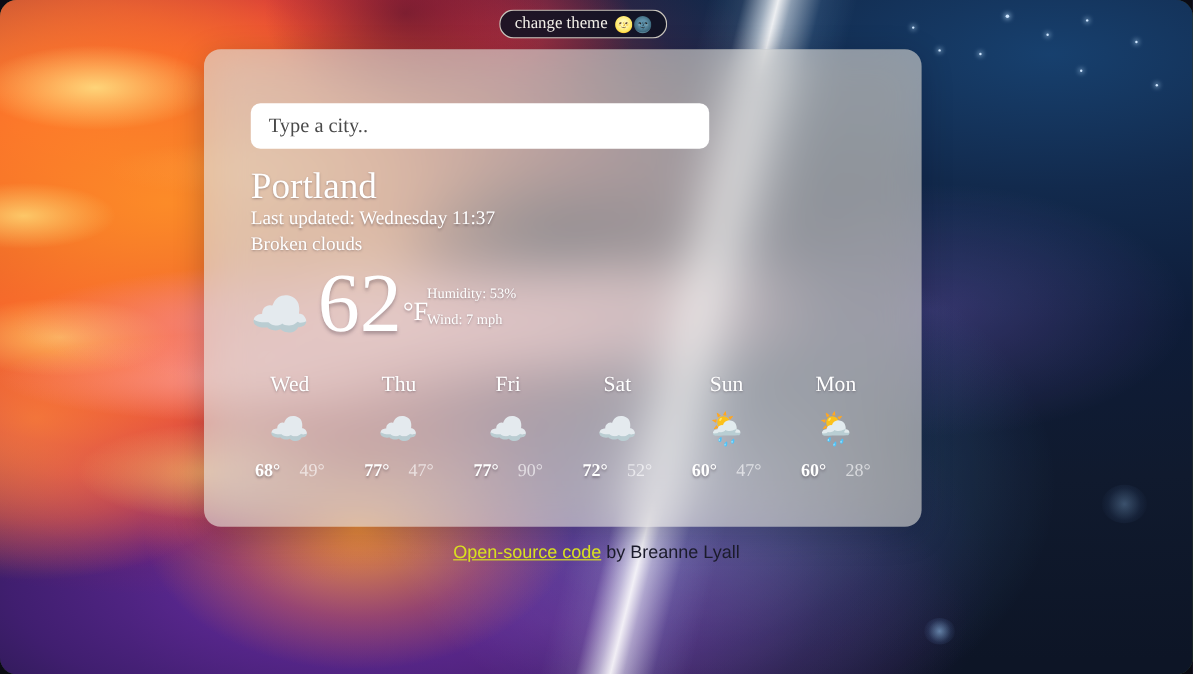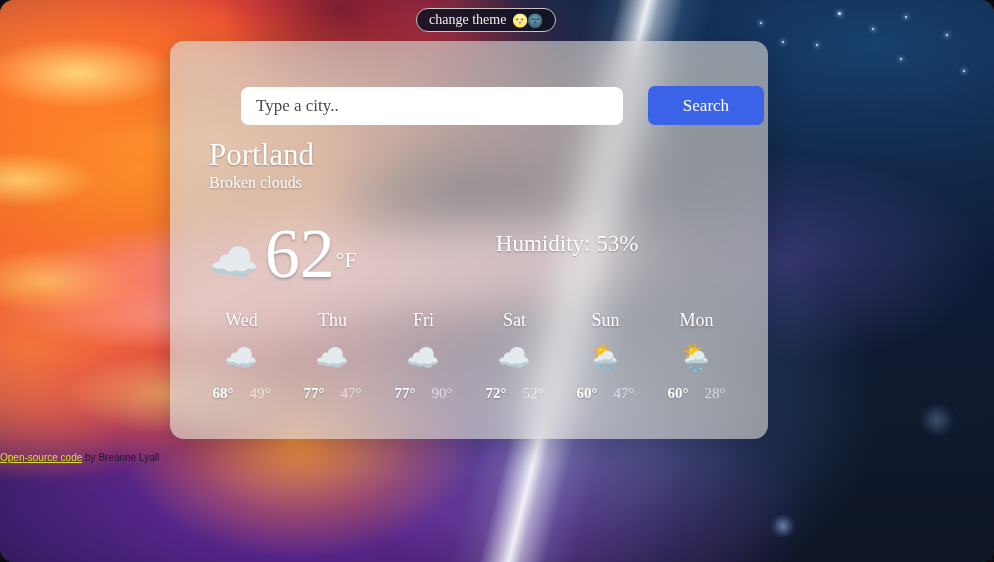--- a/index.html
+++ b/index.html
@@ -149,21 +149,20 @@
   }
 
   
   .search-row {
     position: absolute;
     left: 39px;
     top: 45px;
     display: flex;
     align-items: center;
     gap: 25px;
-    margin-left: 32px;
   }
   .search-input {
     width: 382px;
     height: 38px;
     border: none;
     border-radius: 8px;
     background: #ffffff;
     padding: 0 15px;
     font-size: 17px;
     font-family: "Liberation Serif", serif;
@@ -225,24 +224,23 @@
   .temp-unit {
     font-size: 22px;
     color: #ffffff;
     vertical-align: top;
     position: relative;
     top: 6px;
     left: 1px;
     text-shadow: 0 1px 2px rgba(70,55,70,0.35);
   }
   .now-right {
-    margin-left: 140px;
     margin-top: 14px;
     color: #ffffff;
-    font-size: 23px;
+    font-size: 12px;
     line-height: 22px;
     text-shadow: 0 1px 2px rgba(60,50,60,0.40);
   }
 
   
   .forecast {
     position: absolute;
     left: 26px;
     right: 26px;
     top: 268px;
@@ -274,23 +272,23 @@
     color: rgba(255,255,255,0.62);
     margin-left: 16px;
   }
 
   
   .footer {
     position: absolute;
     left: 0;
     right: 0;
     top: 452px;
-    text-align: left;
+    text-align: center;
     font-family: "Liberation Sans", sans-serif;
-    font-size: 10px;
+    font-size: 15px;
     color: #1b1b2b;
     z-index: 25;
   }
   .footer a {
     color: #d9e020;
     text-decoration: underline;
   }
 </style>
 </head>
 <body>
@@ -324,36 +322,37 @@
 
   <button class="theme-toggle">
     <span>change theme</span>
     <span class="emojis">🌝🌚</span>
   </button>
 
   <div class="card">
 
     <div class="search-row">
       <input class="search-input" type="text" placeholder="Type a city.." style="">
-      <button class="search-button">Search</button>
     </div>
 
     <div class="current">
       <div class="city-name">Portland</div>
+      <div class="updated">Last updated: Wednesday 11:37</div>
       <div class="description">Broken clouds</div>
     </div>
 
     <div class="now-row">
       <div class="now-left">
         <span class="now-icon">☁️</span>
         <span class="temp-big">62</span>
         <span class="temp-unit">°F</span>
       </div>
       <div class="now-right">
         <div>Humidity: 53%</div>
+        <div>Wind: 7 mph</div>
       </div>
     </div>
 
     <div class="forecast">
       <div class="day">
         <div class="day-name">Wed</div>
         <div class="day-icon">☁️</div>
         <div class="day-temps">
           <span class="t-high">68°</span><span class="t-low">49°</span>
         </div>

